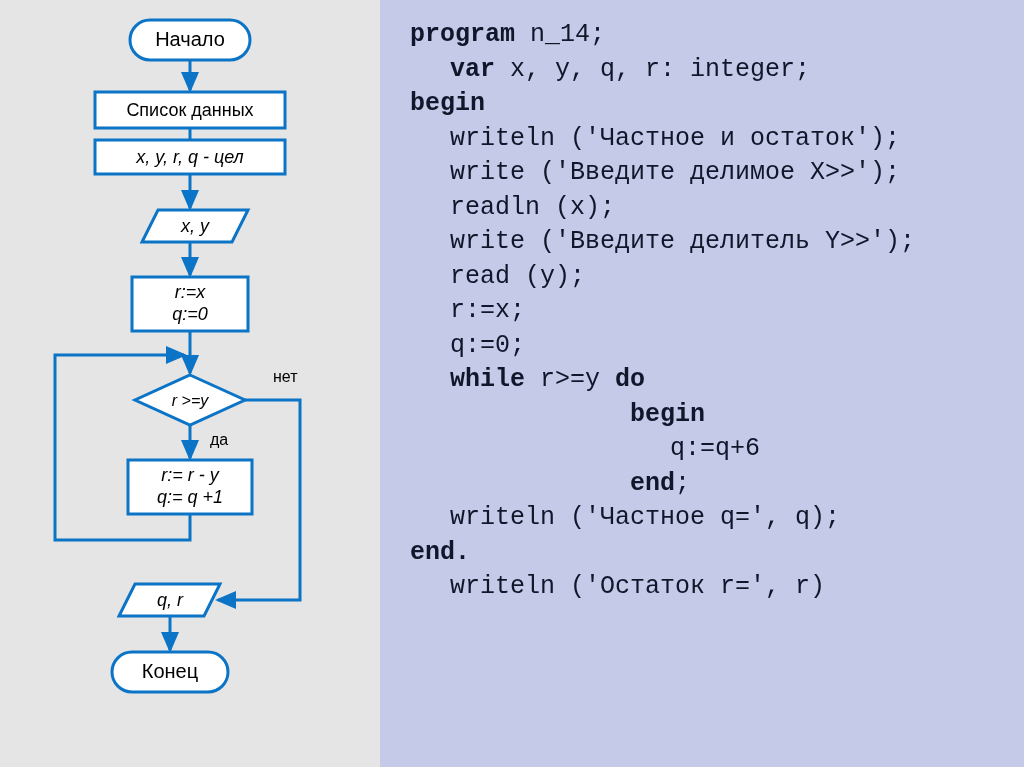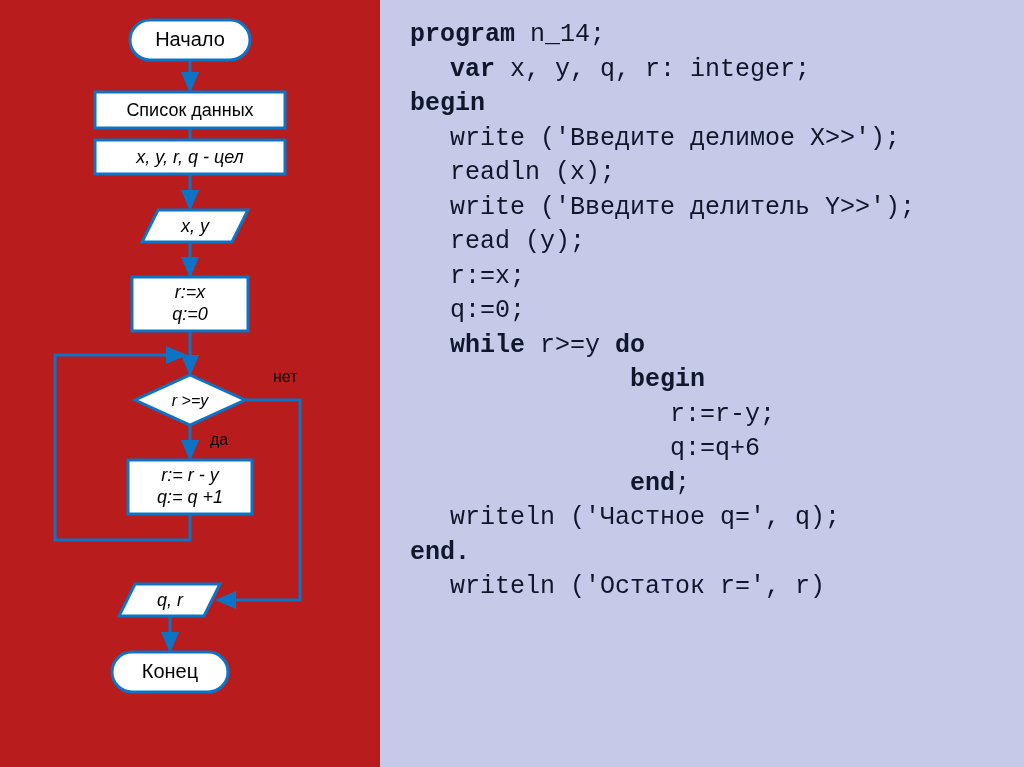--- a/index.html
+++ b/index.html
@@ -12,21 +12,21 @@
   }
   .page {
     display: flex;
     width: 1024px;
     height: 767px;
   }
   .left {
     width: 380px;
     height: 767px;
     position: relative;
-    background: #b91c1c;
+    background: #e5e5e5;
   }
   .right {
     width: 644px;
     height: 767px;
     background: #c5cae9;
     padding: 18px 10px 18px 30px;
     box-sizing: border-box;
     font-family: "Courier New", monospace;
     font-size: 25px;
     color: #0f172a;
@@ -114,29 +114,29 @@
         <rect x="112" y="652" rx="20" ry="20" width="116" height="40" class="box"></rect>
         <text x="170" y="678" text-anchor="middle" font-size="20">Конец</text>
       </g>
     </svg>
   </div>
 
   <div class="right">
 <div><span class="kw">program</span><span> n_14;</span></div>
 <div><span class="ind1"><span class="kw">var</span><span>  x, y, q, r: integer;</span></span></div>
 <div><span class="kw">begin</span></div>
+<div><span class="ind1">writeln ('Частное и остаток');</span></div>
 <div><span class="ind1">write ('Введите делимое X&gt;&gt;');</span></div>
 <div><span class="ind1">readln (x);</span></div>
 <div><span class="ind1">write ('Введите делитель Y&gt;&gt;');</span></div>
 <div><span class="ind1">read (y);</span></div>
 <div><span class="ind1">r:=x;</span></div>
 <div><span class="ind1">q:=0;</span></div>
 <div><span class="ind1"><span class="kw">while</span><span> r&gt;=y </span><span class="kw">do</span></span></div>
 <div><span class="ind2 kw">begin</span></div>
-<div><span class="ind3">r:=r-y;</span></div>
 <div><span class="ind3">q:=q+6</span></div>
 <div><span class="ind2"><span class="kw">end</span><span>;</span></span></div>
 <div><span class="ind1">writeln ('Частное q=', q);</span></div>
 <div><span class="kw">end.</span></div>
 <div><span class="ind1">writeln ('Остаток r=', r)</span></div>
   </div>
 
 </div>
 
 </body></html>

